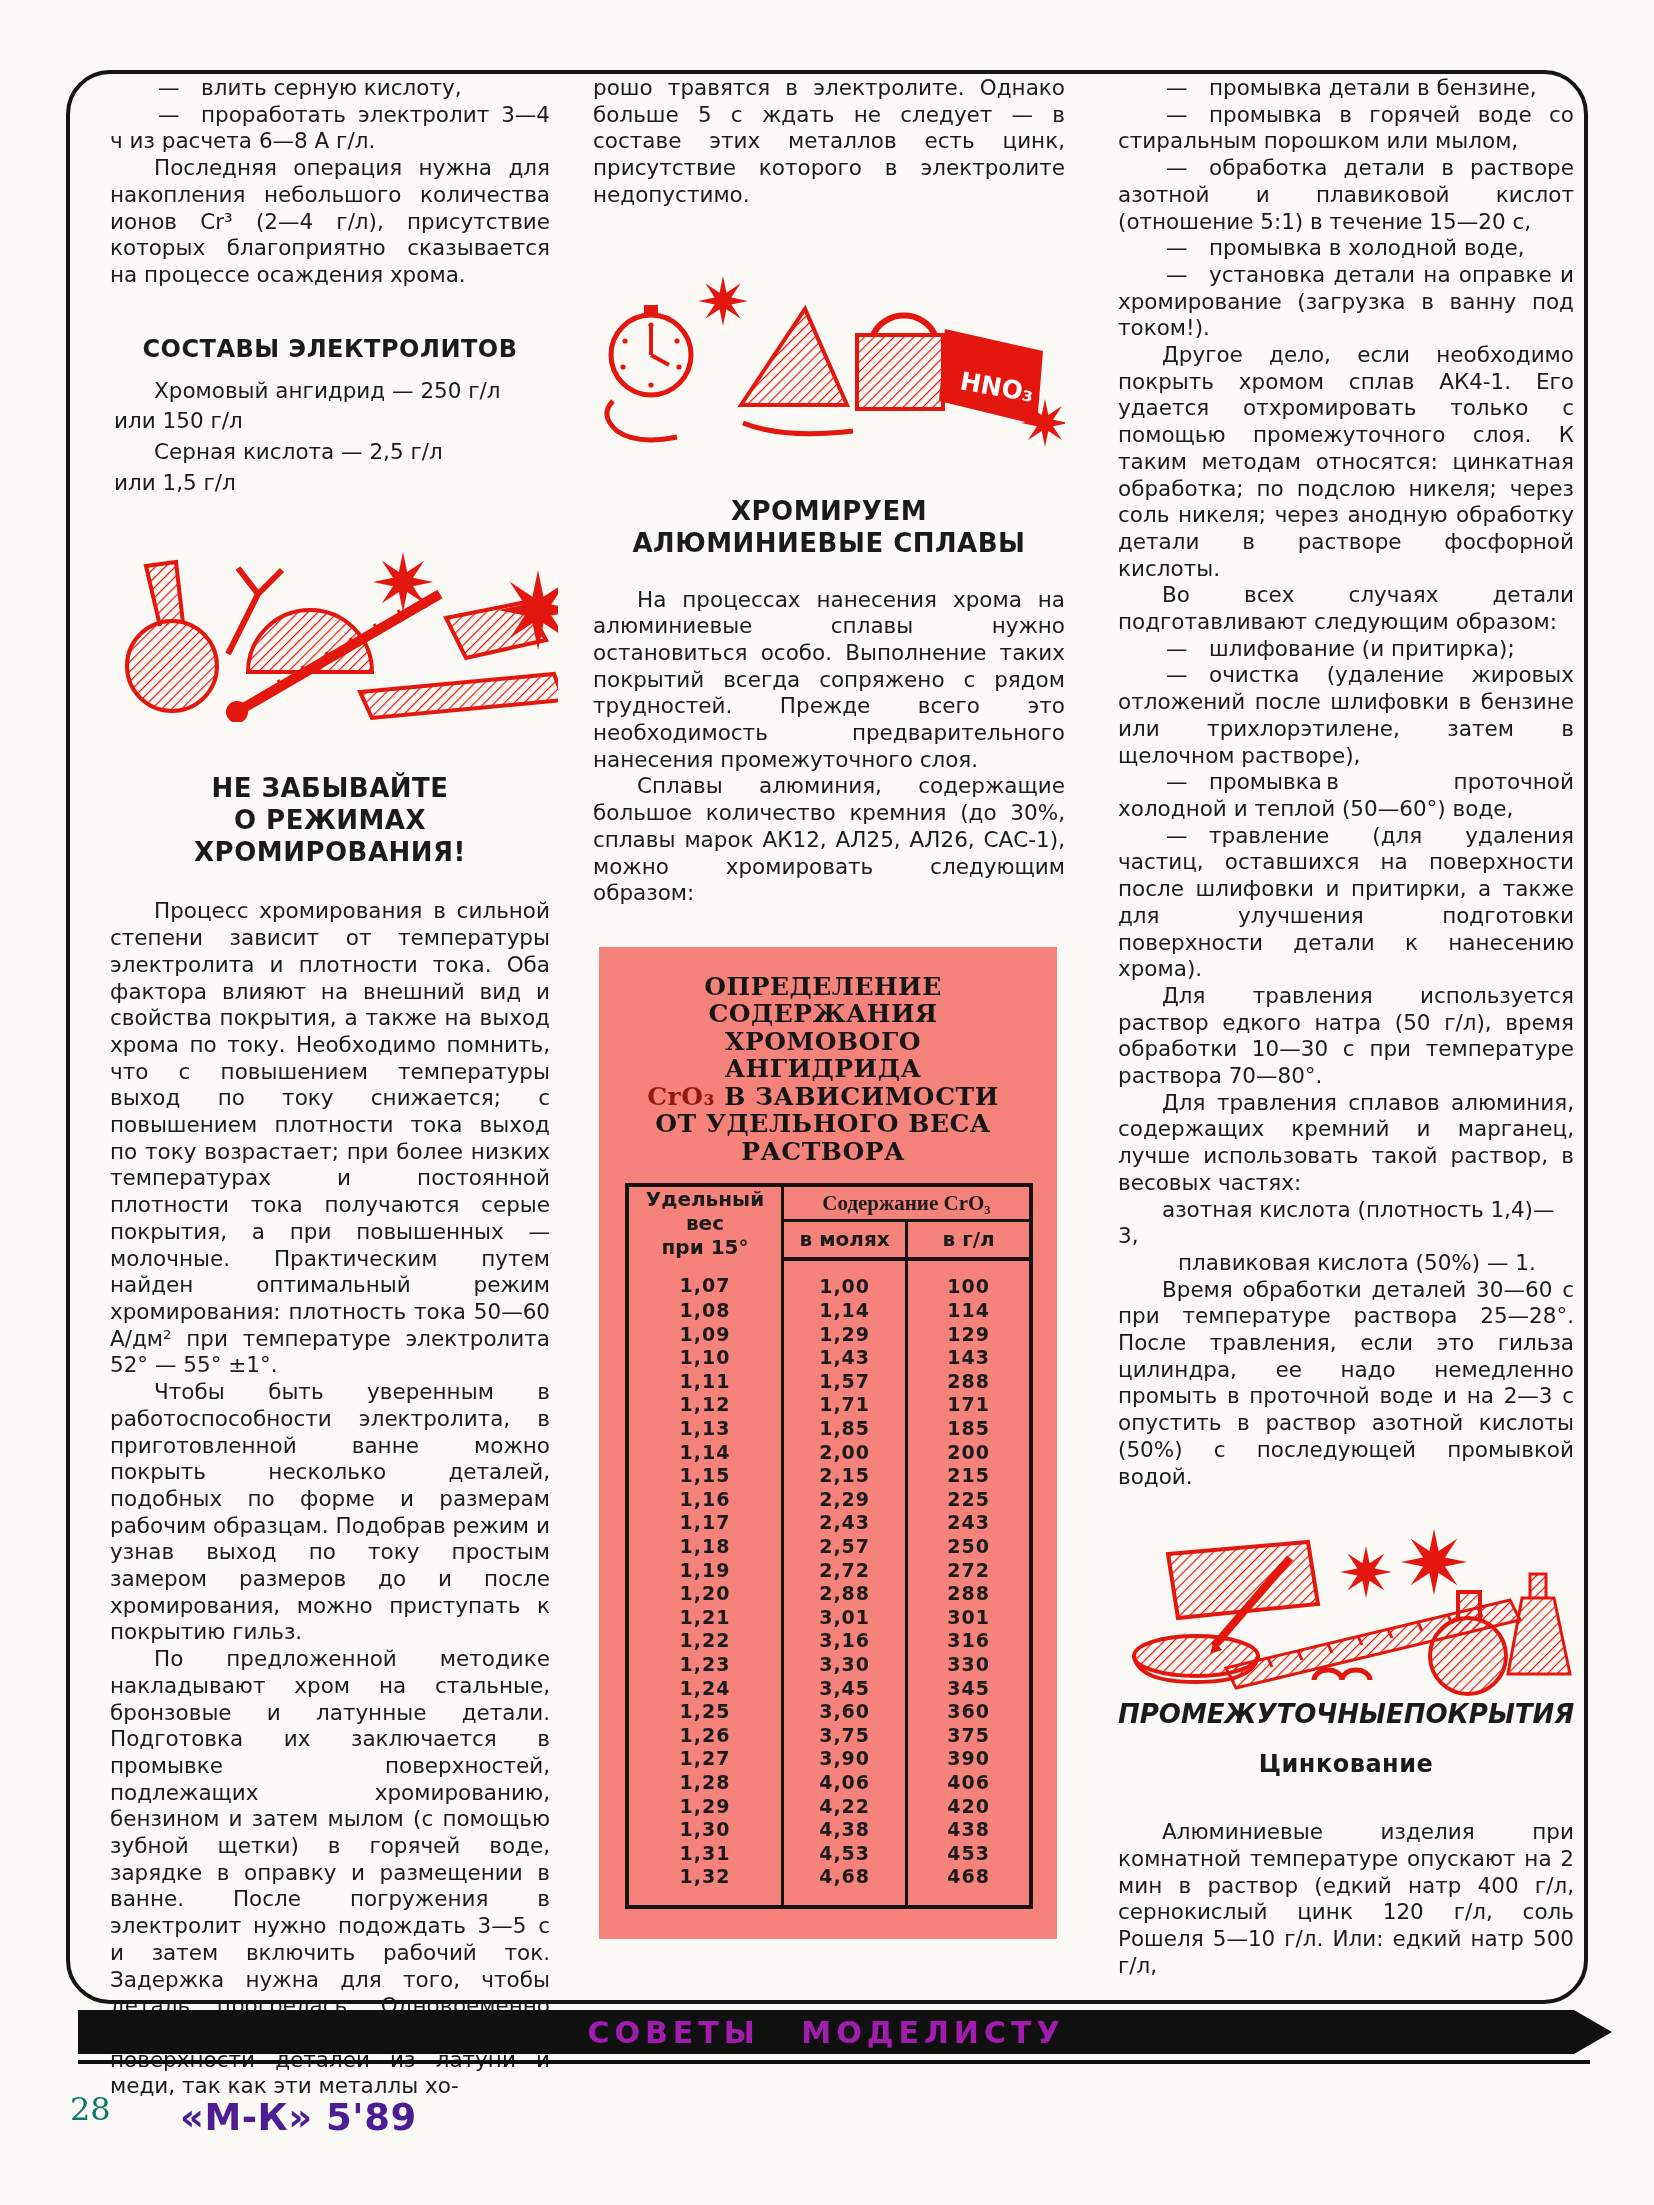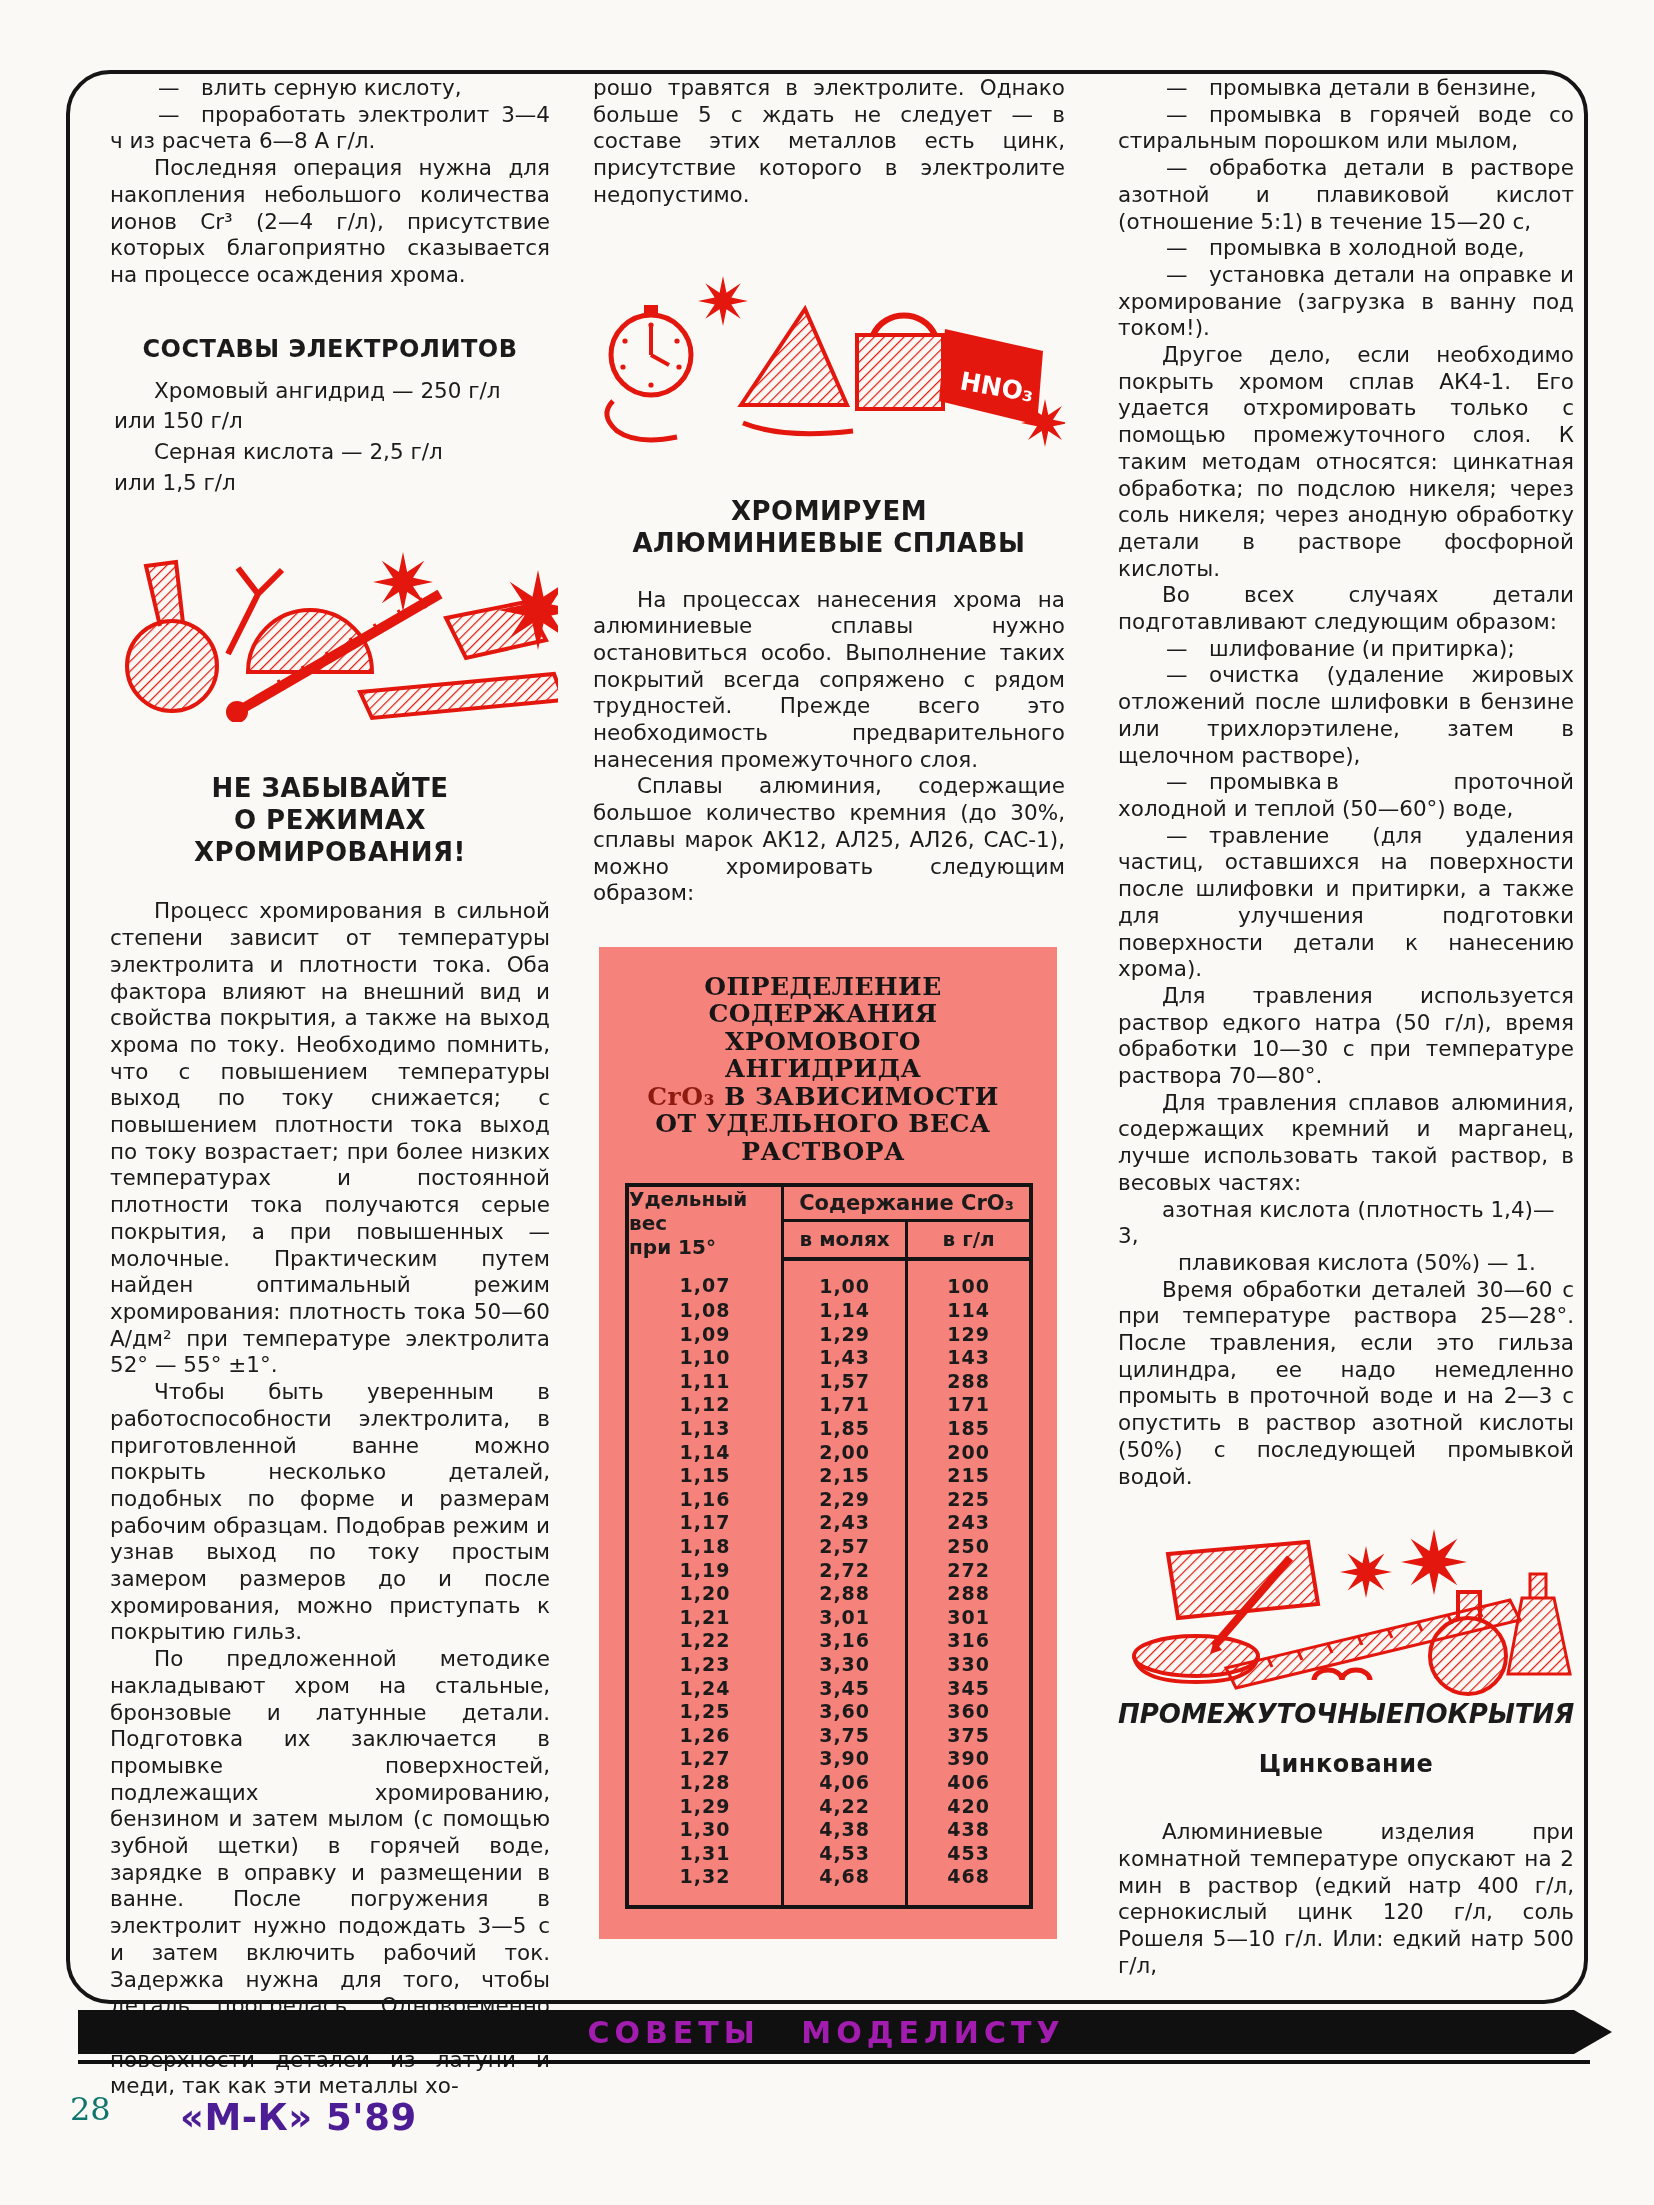--- a/index.html
+++ b/index.html
@@ -72,27 +72,28 @@
     border-collapse:collapse;
     margin:18px auto 0 auto;
     width:408px;
     table-layout:fixed;
   }
   table.cr-table th, table.cr-table td{padding:0;}
   .th-col1{
     width:152px;
     border-right:3px solid #141414;
     font-weight:bold;font-size:20px;line-height:24px;
-    white-space:pre-line;
+    white-space:pre-line;text-align:center;
     padding:8px 0 10px 0;
   }
   .th-group{
     border-bottom:3px solid #141414;
     font-weight:bold;font-size:21px;line-height:24px;text-align:center;
     padding:8px 0 6px 0;
+    font-family:Liberation Serif, serif;
   }
   .th-sub{
     font-weight:bold;font-size:20px;text-align:center;
     padding:7px 0 9px 0;
   }
   .th-sub.vline-r{border-right:3px solid #141414;}
   thead tr.subrow th{border-bottom:4px solid #141414;}
   table.cr-table{border:4px solid #141414;border-bottom:4px solid #141414;}
   tbody td{
     font-weight:bold;font-size:19px;line-height:23.6px;

